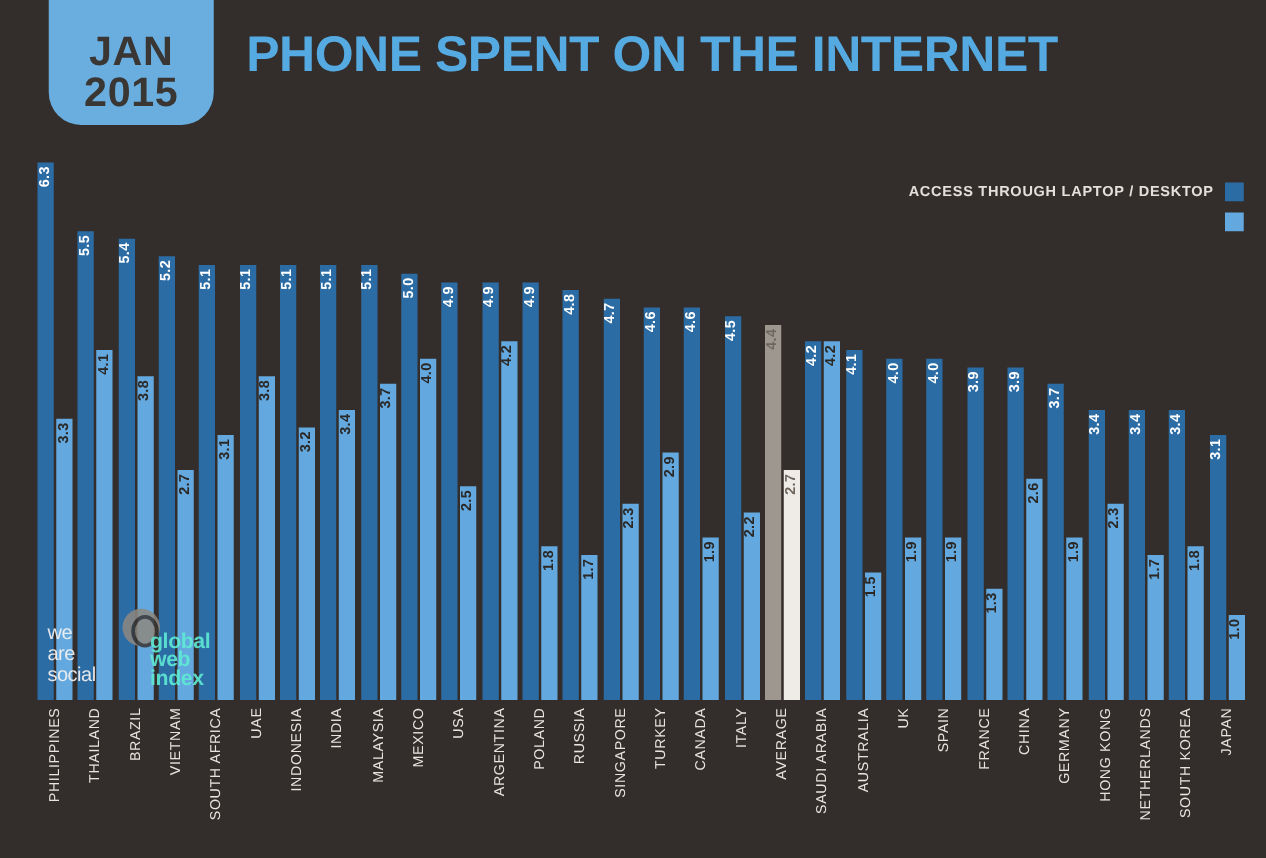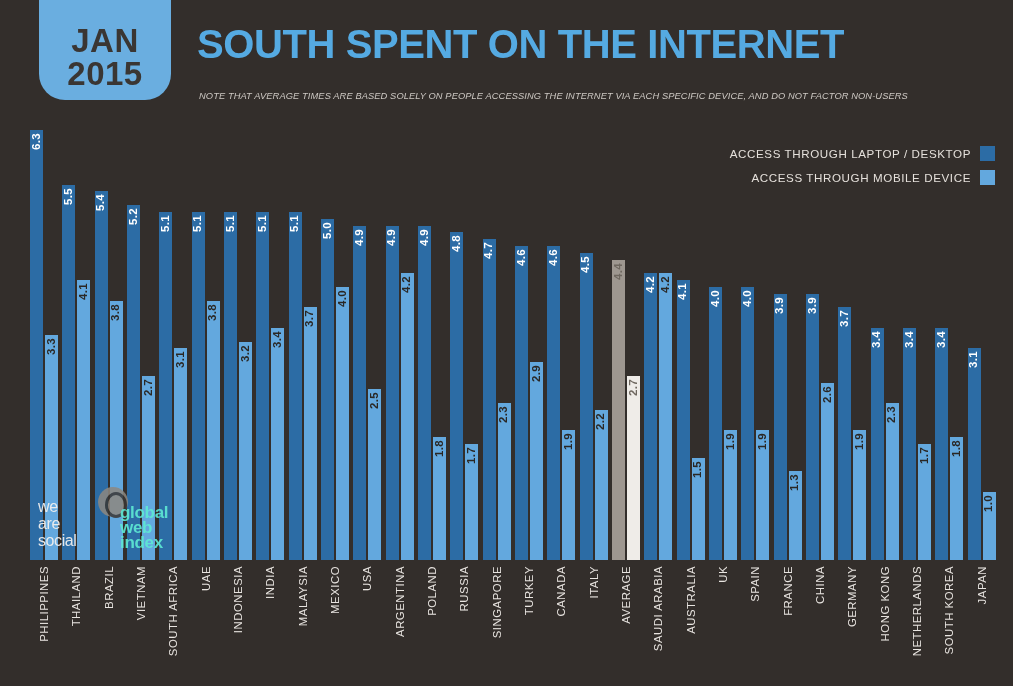--- a/index.html
+++ b/index.html
@@ -36,21 +36,21 @@
     color: #ddd8d3; font-size: 13.4px; letter-spacing: 0.15px;
     white-space: nowrap;
   }
   .note {
     position: absolute; left: 199px; top: 91px;
     color: #cdc8c3; font-size: 9.3px; font-style: italic;
     letter-spacing: 0.1px; white-space: nowrap;
   }
 
   
-  .legend { position: absolute; right: 18px; top: 146px; }
+  .legend { position: absolute; right: 18px; top: 146px; font-weight: bold; }
   .legend-row {
     display: flex; align-items: center; justify-content: flex-end;
     margin-bottom: 9px;
   }
   .legend-label {
     color: #e5e0db; font-size: 11.6px; letter-spacing: 0.6px;
     margin-right: 9px;
   }
   .legend-swatch { width: 15px; height: 15px; display: block; }
 
@@ -119,30 +119,28 @@
 </head>
 <body>
 
 <div id="app">
 
   <div class="date-badge">
     <span>JAN</span>
     <span>2015</span>
   </div>
 
-  <div class="headline">SOUTH SPENT ON THE INTERNET</div>
-  <div class="note">NOTE THAT AVERAGE TIMES ARE BASED SOLELY ON PEOPLE ACCESSING THE INTERNET VIA EACH SPECIFIC DEVICE, AND DO NOT FACTOR NON-USERS</div>
+  <div class="headline">PHONE SPENT ON THE INTERNET</div>
 
   <div class="legend">
     <div class="legend-row">
       <span class="legend-label">ACCESS THROUGH LAPTOP / DESKTOP</span>
       <span class="legend-swatch" id="sw0" style="background: rgb(44, 108, 165);"></span>
     </div>
     <div class="legend-row">
-      <span class="legend-label">ACCESS THROUGH MOBILE DEVICE</span>
       <span class="legend-swatch" id="sw1" style="background: rgb(99, 168, 222);"></span>
     </div>
   </div>
 
   <div class="chart" id="chart">
       <div class="group" style="left: 30px; width: 28px;">
         <div class="bar bar-pc" style="width: 13px; height: 430px;">
           <span class="val">6.3</span>
         </div>
         <div class="bar bar-mob" style="width: 13px; height: 225px;">

